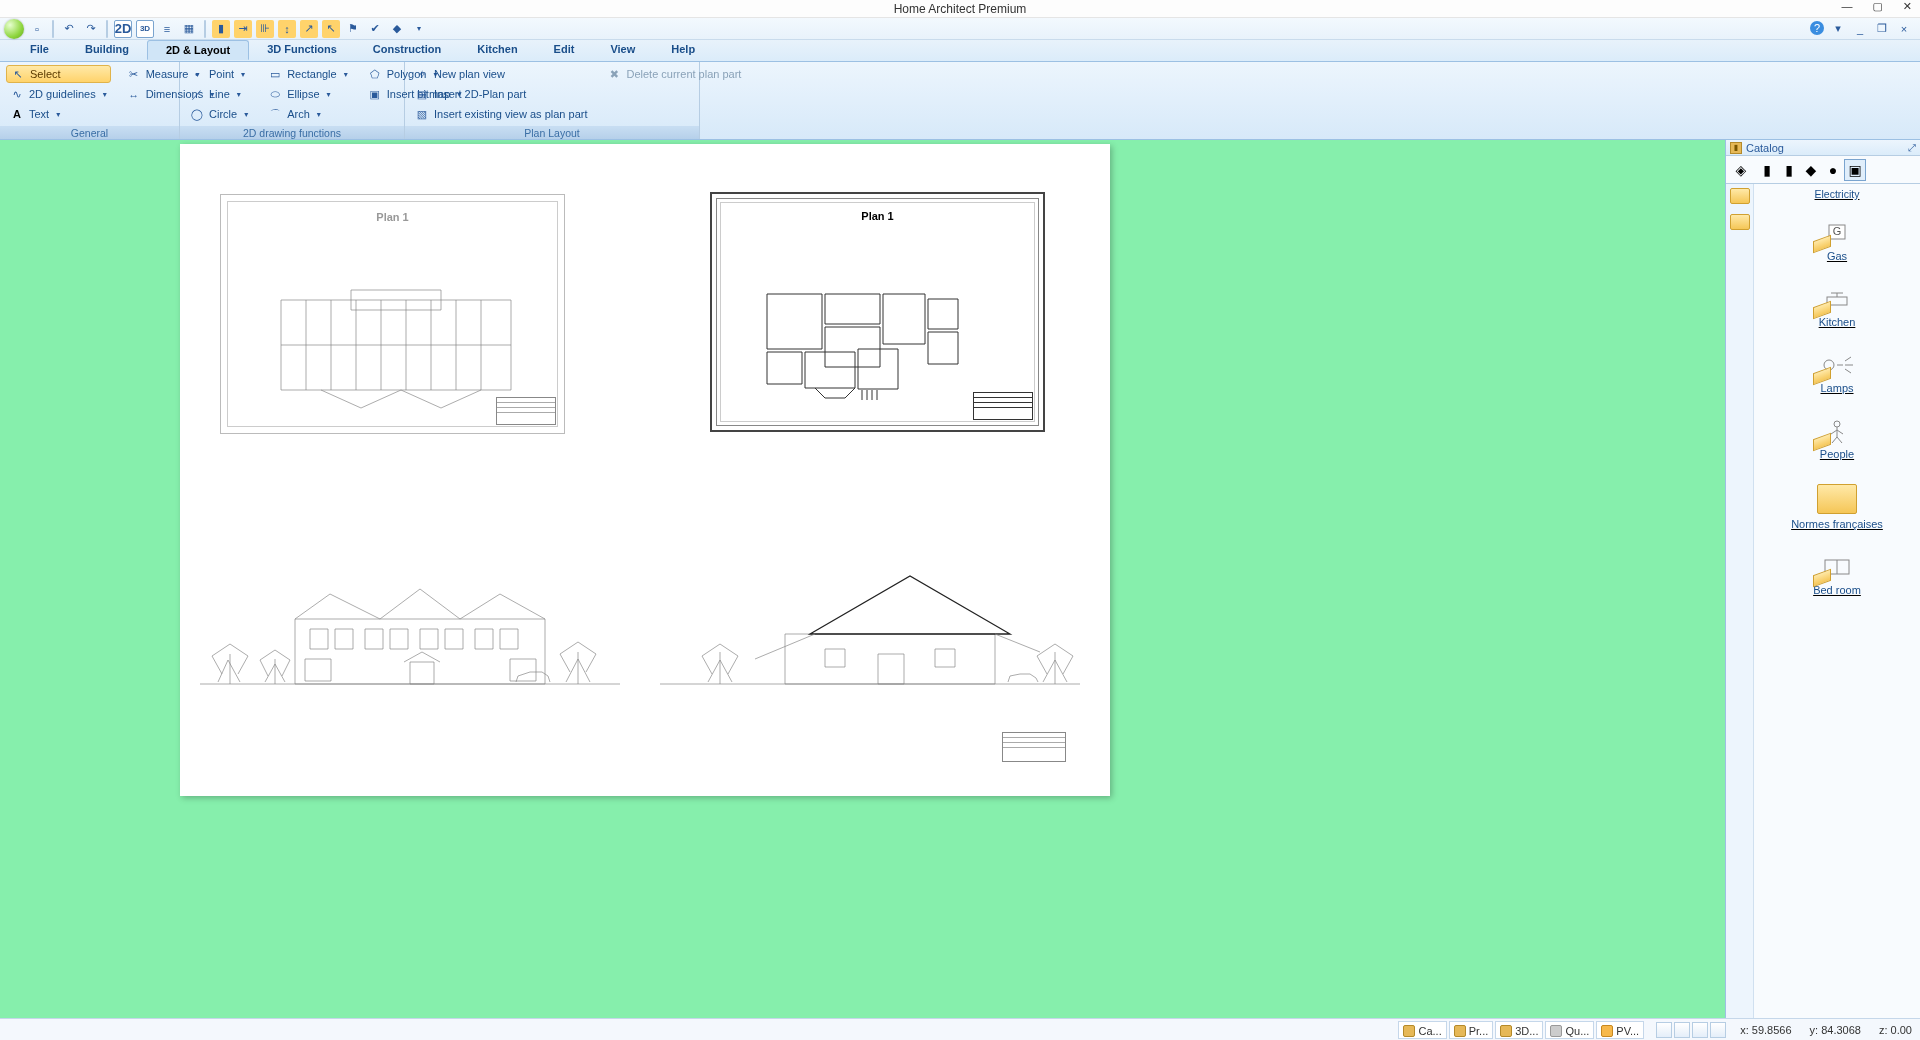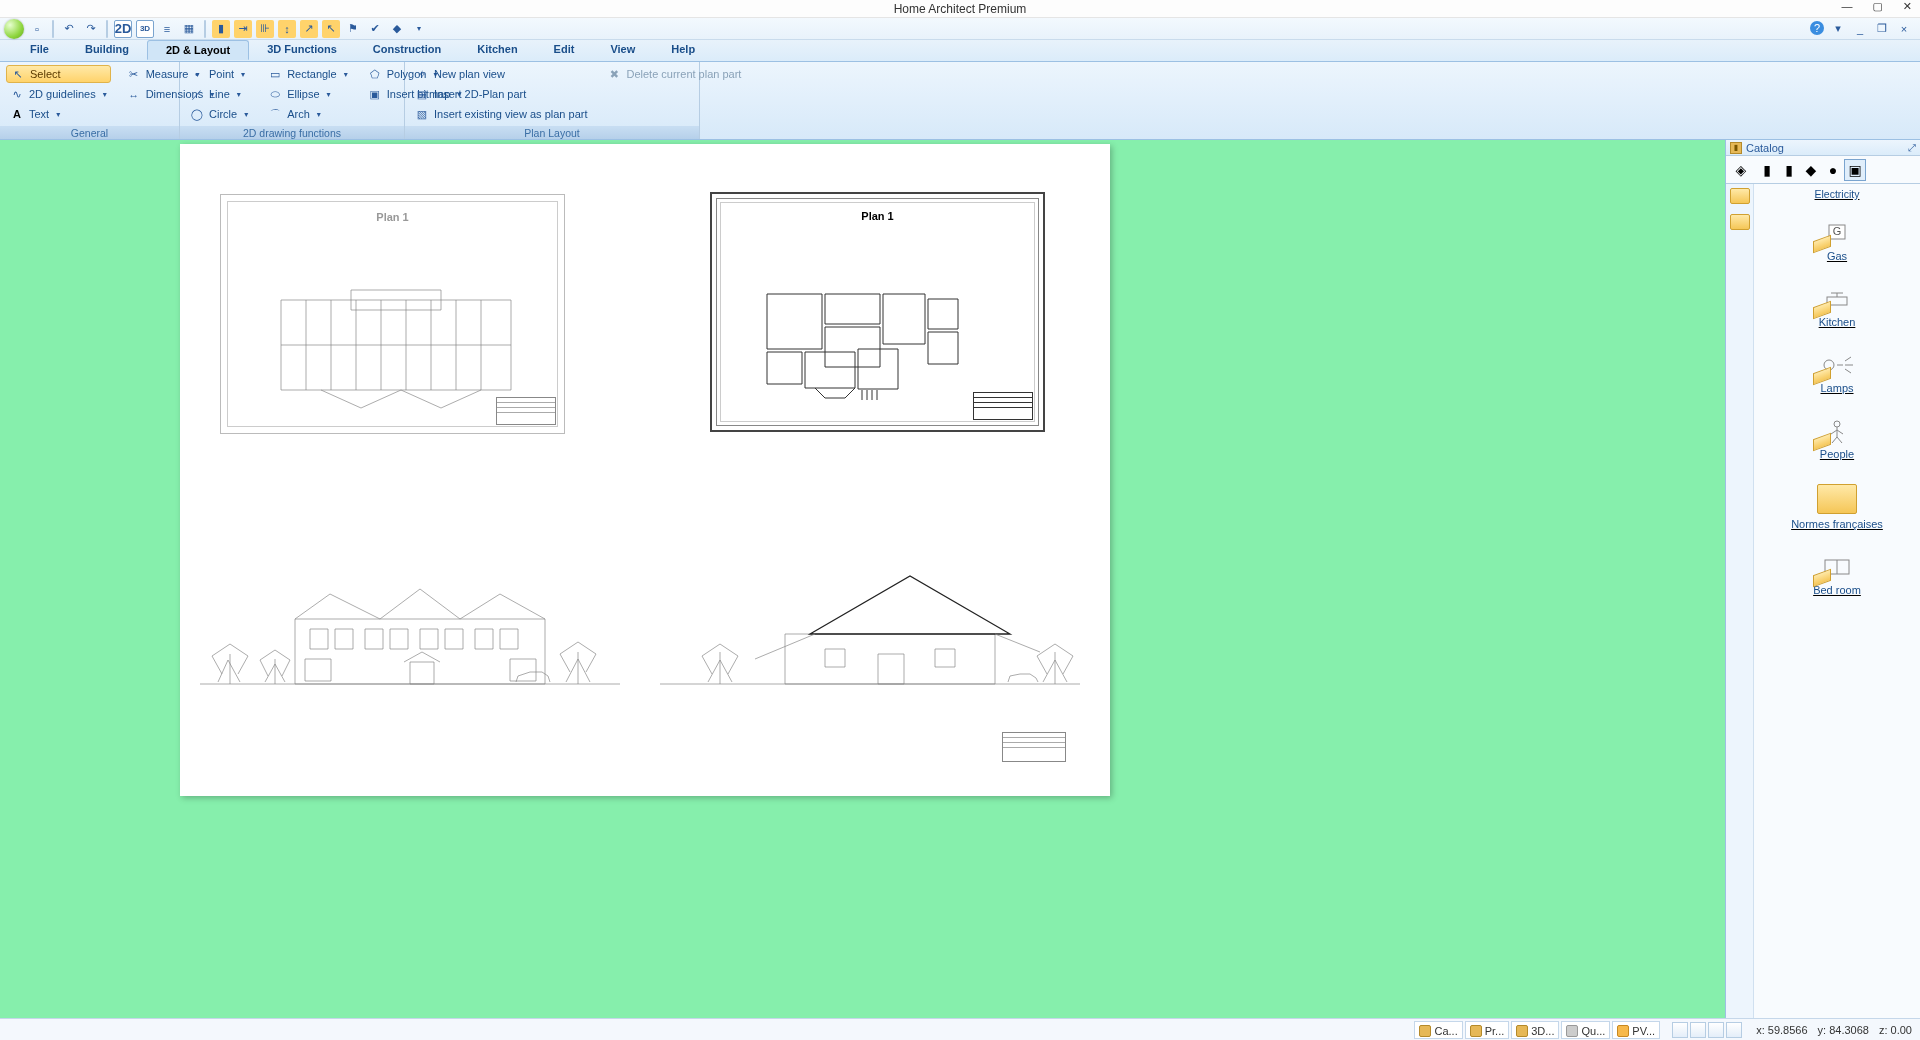--- a/index.html
+++ b/index.html
@@ -76,21 +76,21 @@
 .catalog-list::-webkit-scrollbar-track{background:#eef4fb;}
 .catalog-list::-webkit-scrollbar-thumb{background:#c5d7ea; border:1px solid #a8c0db;}
 
 
 .statusbar { position:absolute; bottom:0; left:0; right:0; height:22px; background:#f4f8fd; border-top:1px solid #c5d7ea; display:flex; align-items:center;}
 .status-left { flex:1; display:flex; align-items:center; gap:2px; padding-left:4px;}
 .status-tab { height:18px; padding:1px 4px; border:1px solid #c5d7ea; background:#fff; font-size:10px; display:flex; align-items:flex-end; gap:3px; color:#333;}
 .status-tab .sico{width:12px;height:12px;background:#e6b857;border:1px solid #b58a2a;border-radius:2px;}
 .status-mid { display:flex; gap:2px; padding:0 6px;}
 .status-mid .vbtn{width:16px; height:16px; border:1px solid #b6cde3; background:linear-gradient(#fff,#e4eef9);}
-.status-right { display:flex; gap:10px; padding:0 8px; font-size:10.5px; color:#333;align-items:center;}
+.status-right { display:flex; gap:18px; padding:0 8px; font-size:10.5px; color:#333;align-items:center;}
 </style>
 </head>
 <body>
 
 <div class="titlebar">
   <div class="app-title">Home Architect Premium</div>
   <div class="win-controls">
     <span>—</span>
     <span>▢</span>
     <span>✕</span>

